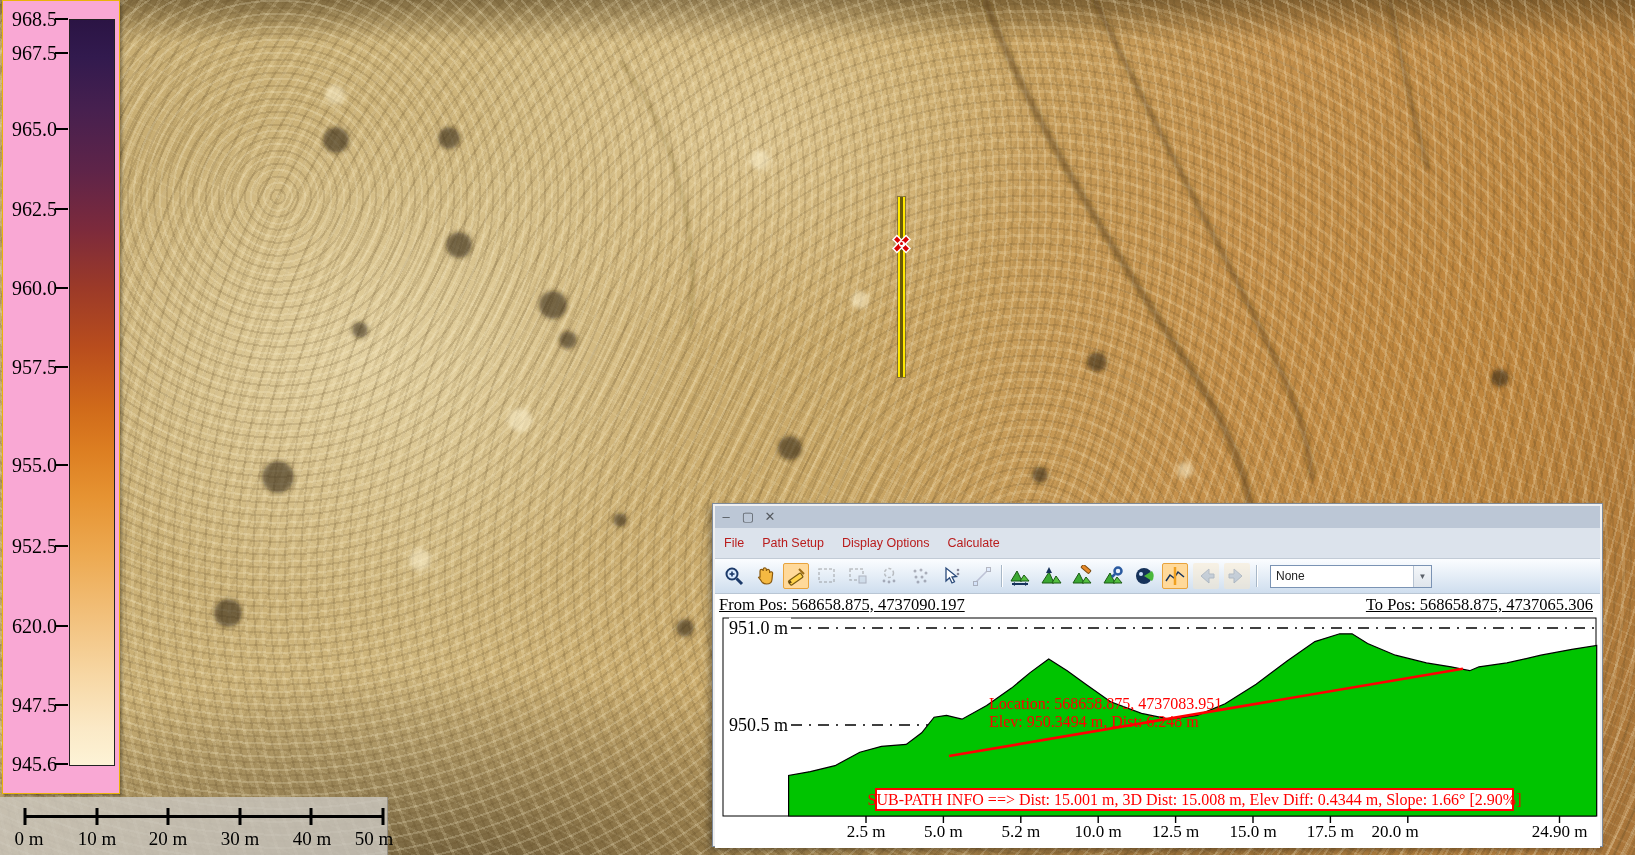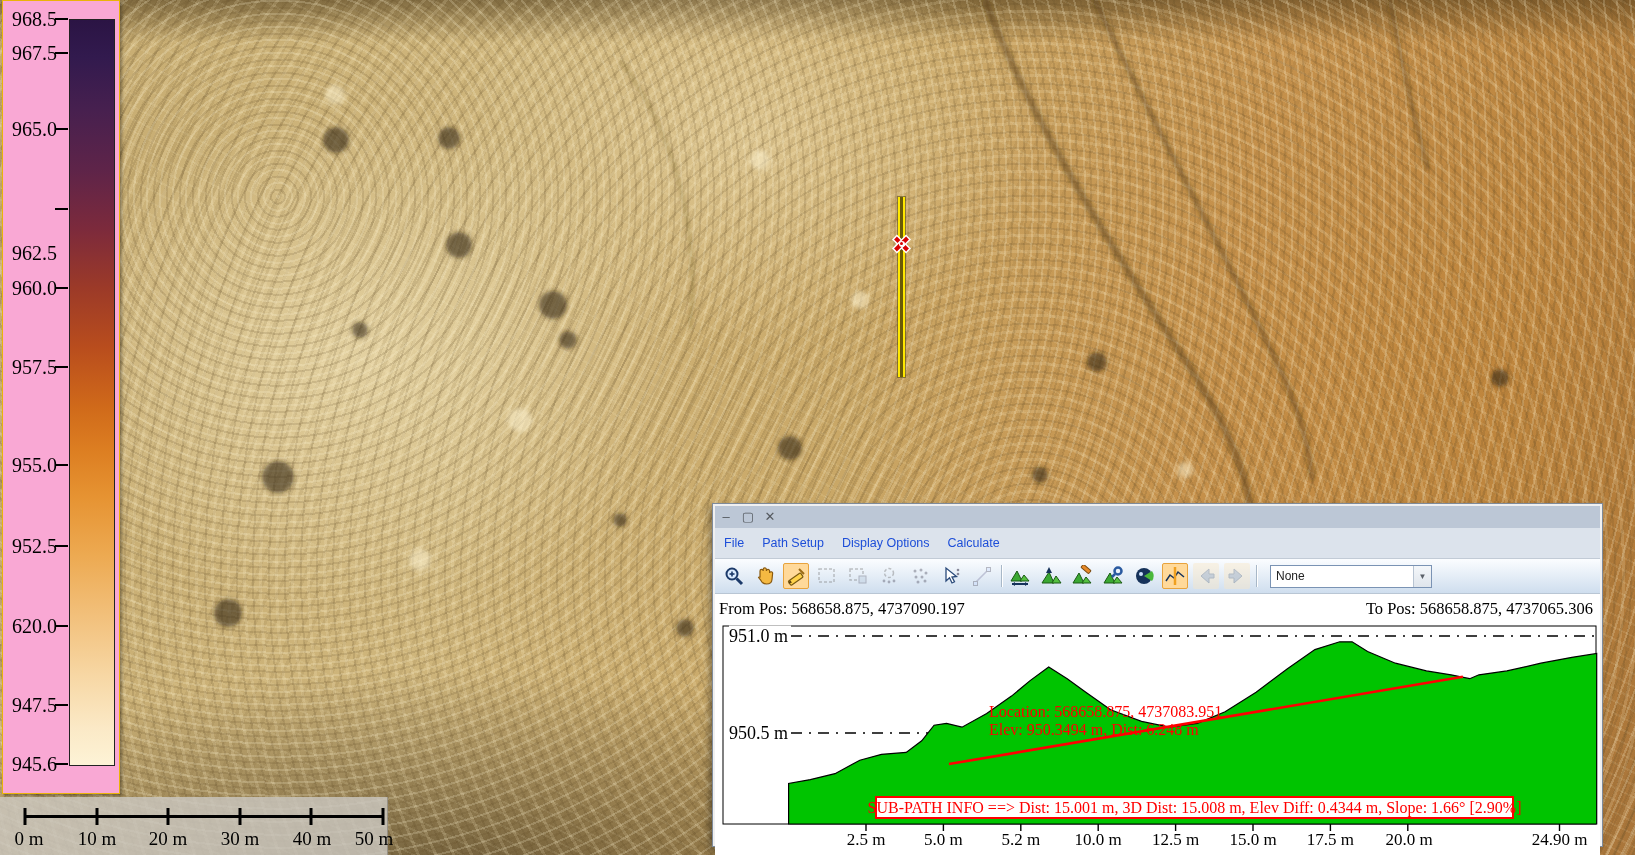--- a/index.html
+++ b/index.html
@@ -55,36 +55,36 @@
   #pos-marker .dotr{position:absolute;left:9px;top:9px;width:3px;height:3px;border-radius:50%;background:#d80000;}
 
   
   #profile-window{position:absolute;left:712px;top:503px;width:891px;height:344px;
     background:#f0f0f0;border:1px solid #7e8a9a;box-shadow:-3px 3px 6px rgba(0,0,0,.35);
     box-sizing:border-box;padding:2px;}
   #titlebar{height:22px;background:#bcc7d6;display:flex;align-items:center;}
   #title-text{font-size:12px;font-weight:bold;color:#10151f;padding-left:8px;flex:1;}
   .win-btn{width:22px;text-align:center;font-size:13px;color:#54595f;cursor:default;line-height:22px;}
   #menubar{height:30px;background:#dce3ec;display:flex;align-items:center;border-bottom:1px solid #c2cbd6;}
-  .menu-item{font-size:12.5px;color:#1d4ed8;padding:0 9px;line-height:30px;}
+  .menu-item{font-size:12.5px;color:#b91c1c;padding:0 9px;line-height:30px;}
   #toolbar{height:34px;background:linear-gradient(180deg,#fbfdff,#cfdeee);
     display:flex;align-items:center;padding-left:6px;border-bottom:1px solid #b9c6d4;}
   .tb-icon{width:26px;height:26px;margin-right:5px;display:flex;align-items:center;justify-content:center;
     border:1px solid transparent;border-radius:2px;box-sizing:border-box;}
   .tb-icon.active{background:#ffd99a;border-color:#e8a33d;}
   .tb-icon.soft{background:#fbe7c4;}
   .tb-icon.disabled{opacity:.42;}
   .tb-sep{width:1px;height:22px;background:#a8b8c8;margin:0 5px 0 1px;box-shadow:1px 0 0 #fff;}
   #tb-combo{margin-left:8px;width:160px;height:21px;background:#fff;border:1px solid #7a93b4;
     display:flex;align-items:center;}
   #tb-combo-value{flex:1;font-size:12px;color:#222;padding-left:5px;}
   #tb-combo-btn{width:17px;height:100%;background:linear-gradient(180deg,#f4f7fa,#dfe5ec);
     border-left:1px solid #b8c4d2;font-size:8px;color:#5a6068;display:flex;align-items:center;justify-content:center;}
-  #posrow{height:30px;background:#fff;display:flex;align-items:center;
-    font-family:"Liberation Serif",serif;font-size:16.5px;color:#000;}
+  #posrow{height:22px;background:#fff;display:flex;align-items:center;
+    font-family:"Liberation Serif",serif;font-size:16.5px;color:#000;text-decoration:underline;}
   #from-pos{padding-left:4px;flex:1;}
   #to-pos{padding-right:7px;}
   #chart-region{position:relative;height:232px;background:#fff;}
   #chart-svg{position:absolute;left:0;top:0;}
   .grid-label{position:absolute;font-family:"Liberation Serif",serif;font-size:18px;color:#000;
     transform:translateY(-50%);background:#fff;padding-right:3px;}
   .xtick-label{position:absolute;top:206px;transform:translateX(-50%);
     font-family:"Liberation Serif",serif;font-size:17px;color:#000;white-space:nowrap;}
   .red-annot{position:absolute;font-family:"Liberation Serif",serif;font-size:16px;color:#f00;white-space:nowrap;}
   #subpath-box{position:absolute;left:160px;top:172px;width:639px;height:23px;background:#fff;
@@ -137,21 +137,21 @@
 
   <div id="colorbar">
     <div id="cb-bar"></div>
     <div id="cb-labels">
         <span class="cb-label" style="top: 18px;">968.5</span>
         <span class="cb-tick" style="top: 18px;"></span>
         <span class="cb-label" style="top: 52px;">967.5</span>
         <span class="cb-tick" style="top: 52px;"></span>
         <span class="cb-label" style="top: 128px;">965.0</span>
         <span class="cb-tick" style="top: 128px;"></span>
-        <span class="cb-label" style="top: 208px; margin-top: 44px;">962.5</span>
+        <span class="cb-label" style="top: 208px;">962.5</span>
         <span class="cb-tick" style="top: 208px;"></span>
         <span class="cb-label" style="top: 287px;">960.0</span>
         <span class="cb-tick" style="top: 287px;"></span>
         <span class="cb-label" style="top: 366px;">957.5</span>
         <span class="cb-tick" style="top: 366px;"></span>
         <span class="cb-label" style="top: 464px;">955.0</span>
         <span class="cb-tick" style="top: 464px;"></span>
         <span class="cb-label" style="top: 545px;">952.5</span>
         <span class="cb-tick" style="top: 545px;"></span>
         <span class="cb-label" style="top: 625px;">620.0</span>
@@ -353,21 +353,21 @@
           <span class="grid-label" style="left: 14px; top: 109px;">950.5 m</span>
         </div>
       <div id="xtick-labels">
           <span class="xtick-label" style="left: 151px;">2.5 m</span>
           <span class="xtick-label" style="left: 228.4px;">5.0 m</span>
           <span class="xtick-label" style="left: 305.8px;">5.2 m</span>
           <span class="xtick-label" style="left: 383.2px;">10.0 m</span>
           <span class="xtick-label" style="left: 460.6px;">12.5 m</span>
           <span class="xtick-label" style="left: 538px;">15.0 m</span>
           <span class="xtick-label" style="left: 615.4px;">17.5 m</span>
-          <span class="xtick-label" style="left: 694px;">20.0 m</span>
+          <span class="xtick-label" style="left: 680px;">20.0 m</span>
           <span class="xtick-label" style="left: 844.504px;">24.90 m</span>
         </div>
       <div class="red-annot" id="annot1" style="left: 274px; top: 79px;">Location: 568658.875, 4737083.951</div>
       <div class="red-annot" id="annot2" style="left: 274px; top: 97px;">Elev: 950.3494 m, Dist: 6.248 m</div>
       <div id="subpath-box">SUB-PATH INFO ==&gt; Dist: 15.001 m, 3D Dist: 15.008 m, Elev Diff: 0.4344 m, Slope: 1.66° [2.90%]</div>
     </div>
   </div>
 
 </div>
 

